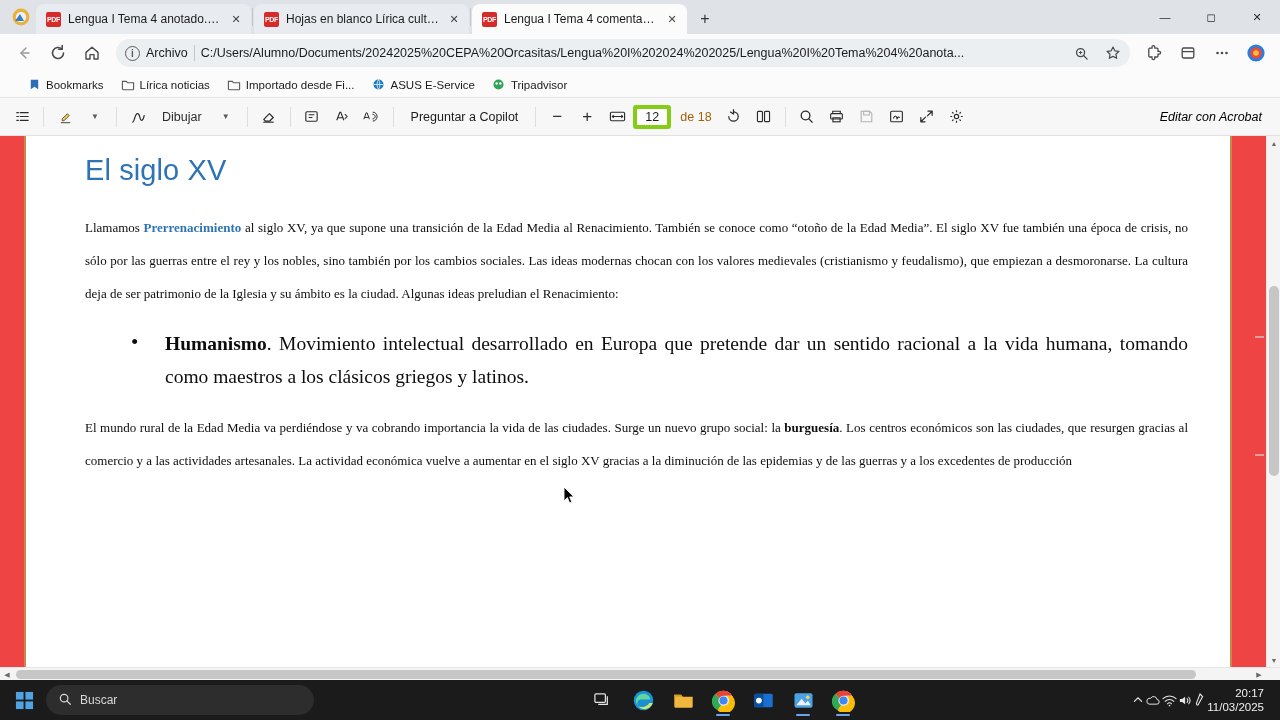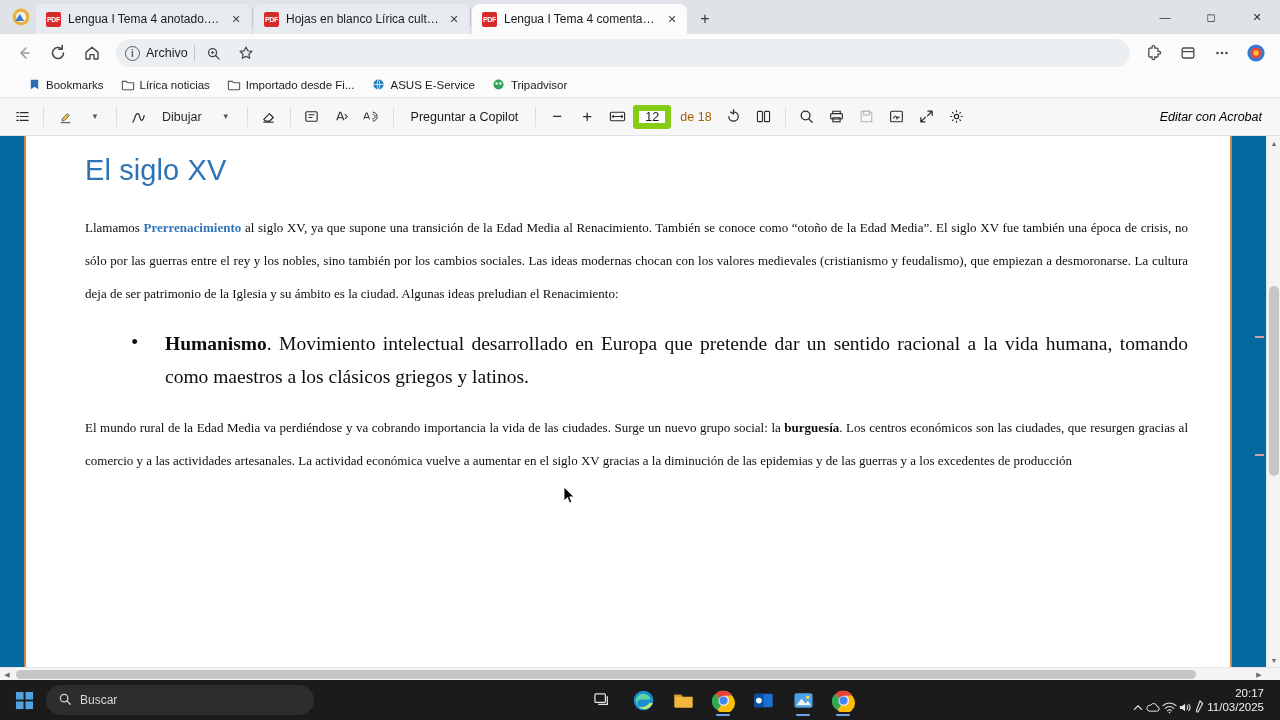--- a/index.html
+++ b/index.html
@@ -66,29 +66,29 @@
   .pdftoolbar {
     height:38px; background:#f7f7f7; border-bottom:1px solid #e1e1e1;
     display:flex; align-items:center; padding:0 8px; gap:2px; font-size:12.5px; color:#1b1b1b;
   }
   .tbtn { height:28px; min-width:28px; border-radius:4px; display:flex; align-items:center; justify-content:center; gap:4px; padding:0 4px; color:#2b2b2b; }
   .tbtn.text { padding:0 8px; font-size:12.5px; }
   .tbtn.dim { color:#b4b4b4; }
   .caret { font-size:8px; color:#5a5a5a; }
   .tsep { width:1px; height:20px; background:#dedede; margin:0 5px; }
   .pagebox {
-    width:38px; height:24px; border:6px solid #84cc16; border-radius:3px; background:#fff;
+    width:38px; height:24px; border:4px solid #84cc16; border-radius:3px; background:#fff;
     display:flex; align-items:center; justify-content:center; font-size:12.5px; color:#1b1b1b;
   }
   .pagetotal { font-size:12.5px; color:#a16207; padding:0 6px 0 7px; }
   .copilot { padding:0 10px; font-size:12.5px; color:#1b1b1b; }
   .acrobat { margin-left:auto; font-size:12.5px; color:#000000; padding:0 10px;font-style:italic; }
 
   
-  .docarea { flex:1 1 auto; position:relative; background:#0369a1; overflow:hidden; }
+  .docarea { flex:1 1 auto; position:relative; background:#ef4444; overflow:hidden; }
   .page {
     position:absolute; left:24px; top:0; width:1208px; height:100%;
     background:#fff; border-left:2px solid #c88a4a; border-right:2px solid #c88a4a;
     padding:0;
   }
   .page-inner { padding:18px 42px 0 59px; }
   h1.doc-h1 {
     font-family:"Liberation Sans", sans-serif;
     font-size:29px; font-weight:400; color:#2e74b5; margin:0 0 24px 0; letter-spacing:0.1px;
   }
@@ -121,21 +121,21 @@
   
   .taskbar { height:40px; background:#1b1b1b; display:flex; align-items:center; padding:0 4px; }
   .tb-start { width:40px; height:40px; display:flex; align-items:center; justify-content:center; }
   .tb-search {
     width:268px; height:30px; background:#2d2d2d; border-radius:15px; display:flex; align-items:center;
     gap:8px; padding:0 12px; color:#d8d8d8; font-size:12px; margin-left:2px;
   }
   .tb-apps { display:flex; align-items:center; gap:6px; margin:0 auto; }
   .tb-app { width:34px; height:34px; display:flex; align-items:center; justify-content:center; position:relative; }
   .tb-app .under { position:absolute; bottom:1px; left:50%; transform:translateX(-50%); width:14px; height:2px; border-radius:1px; background:#6ba4e8; }
-  .tray { display:flex; align-items:flex-end; gap:1px; padding-right:8px; color:#eaeaea; font-size:11px; }
+  .tray { display:flex; align-items:center; gap:1px; padding-right:8px; color:#eaeaea; font-size:11px; }
   .clock { text-align:right; line-height:1.25; font-size:11.5px; color:#f0f0f0; padding-right:4px; }
   .tray-ic { display:flex; align-items:center; justify-content:center; }
 </style>
 </head>
 <body>
 
 <div class="browser">
 
   <div class="tabstrip">
     <div class="win-icon">
@@ -194,20 +194,21 @@
     <div class="navbtn">
       <svg width="18" height="18" viewBox="0 0 18 18">
           <path d="M3 8.4 L9 3.2 L15 8.4 V15 H11 V10.6 H7 V15 H3 Z" fill="none" stroke="currentColor" stroke-width="1.4" stroke-linejoin="round"></path>
         </svg>
     </div>
 
     <div class="omnibox">
       <span class="info">i</span>
       <span class="scheme">Archivo</span>
       <span class="vdiv"></span>
+      <span class="url">C:/Users/Alumno/Documents/20242025%20CEPA%20Orcasitas/Lengua%20I%202024%202025/Lengua%20I%20Tema%204%20anota...</span>
       <span class="oicon">
         <svg width="15" height="15" viewBox="0 0 16 16">
             <circle cx="7" cy="7" r="4.3" fill="none" stroke="currentColor" stroke-width="1.4"></circle>
             <path d="M10.2 10.2 L14 14" stroke="currentColor" stroke-width="1.4" stroke-linecap="round"></path>
             <path d="M5.2 7 H8.8 M7 5.2 V8.8" stroke="currentColor" stroke-width="1.1"></path>
           </svg>
       </span>
       <span class="oicon">
         <svg width="16" height="16" viewBox="0 0 16 16">
             <path d="M8 2 l1.8 3.8 4.2.5-3.1 2.9.8 4.1L8 11.4 4.3 13.3l.8-4.1L2 6.3l4.2-.5Z" fill="none" stroke="currentColor" stroke-width="1.2" stroke-linejoin="round"></path>

